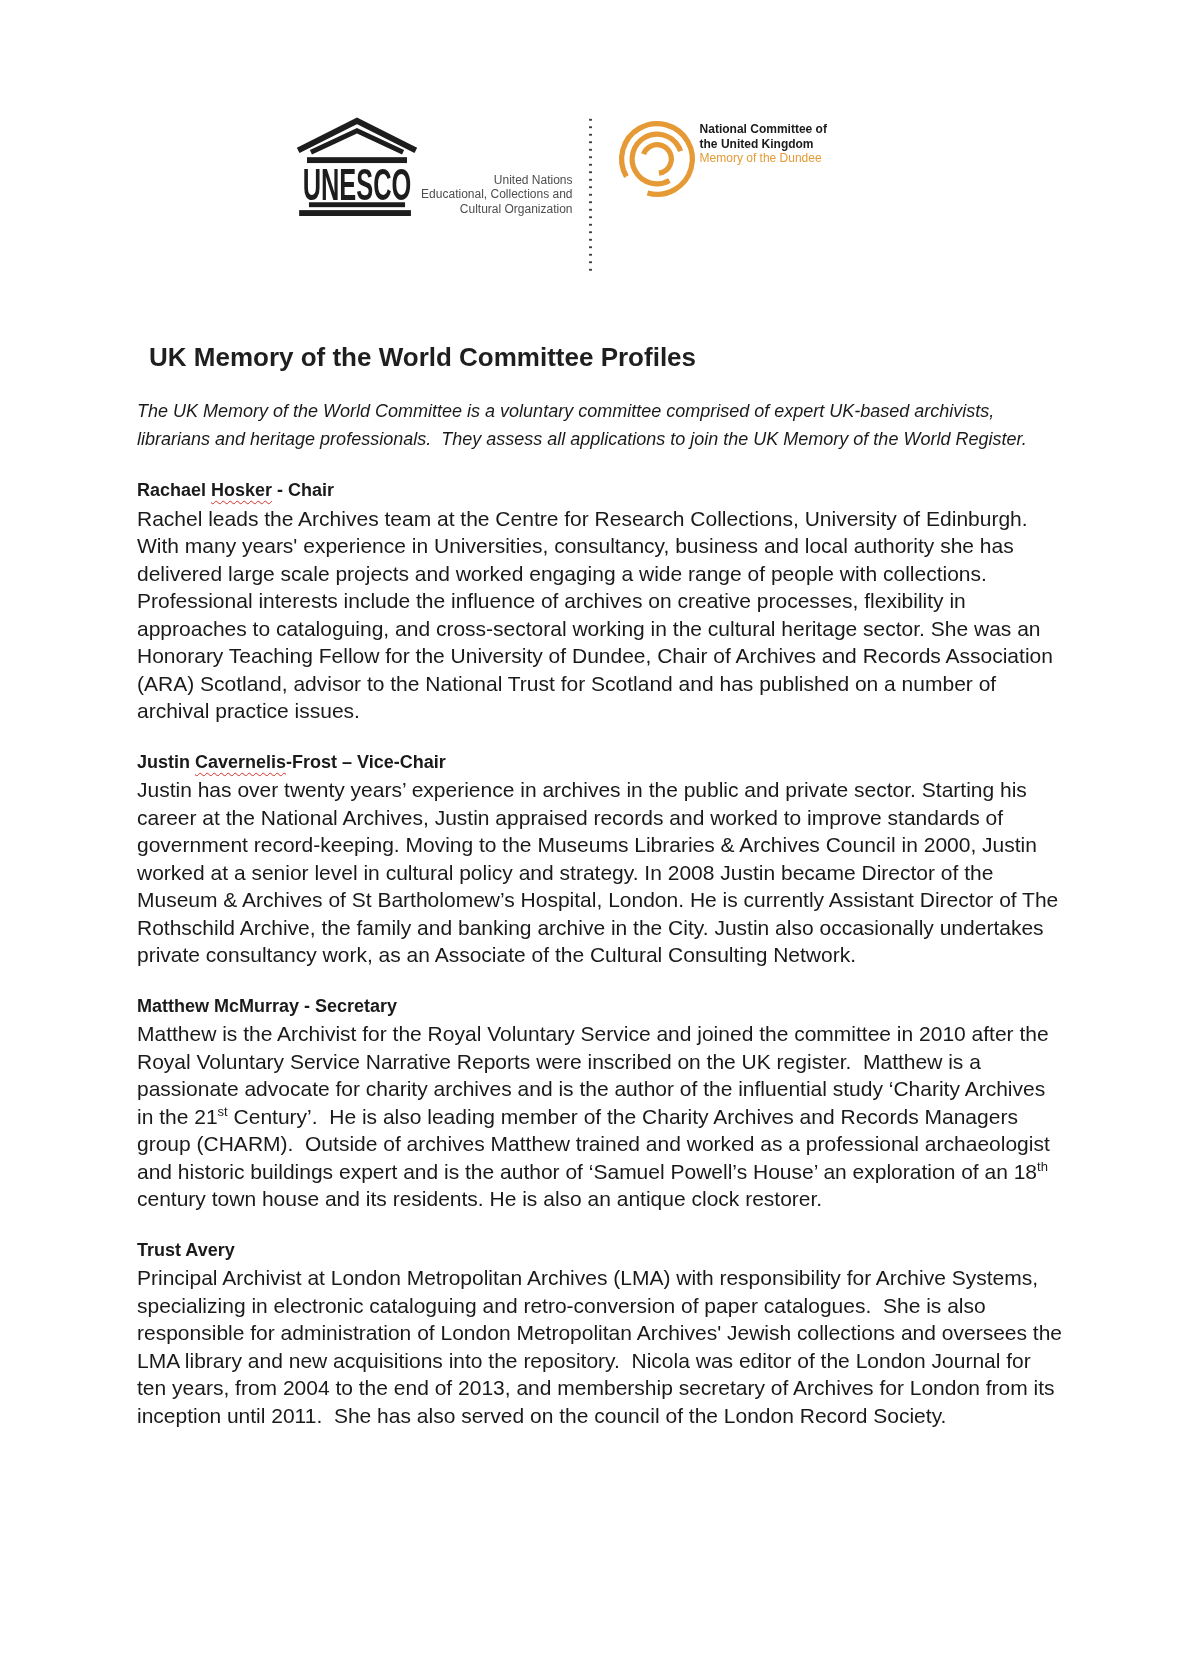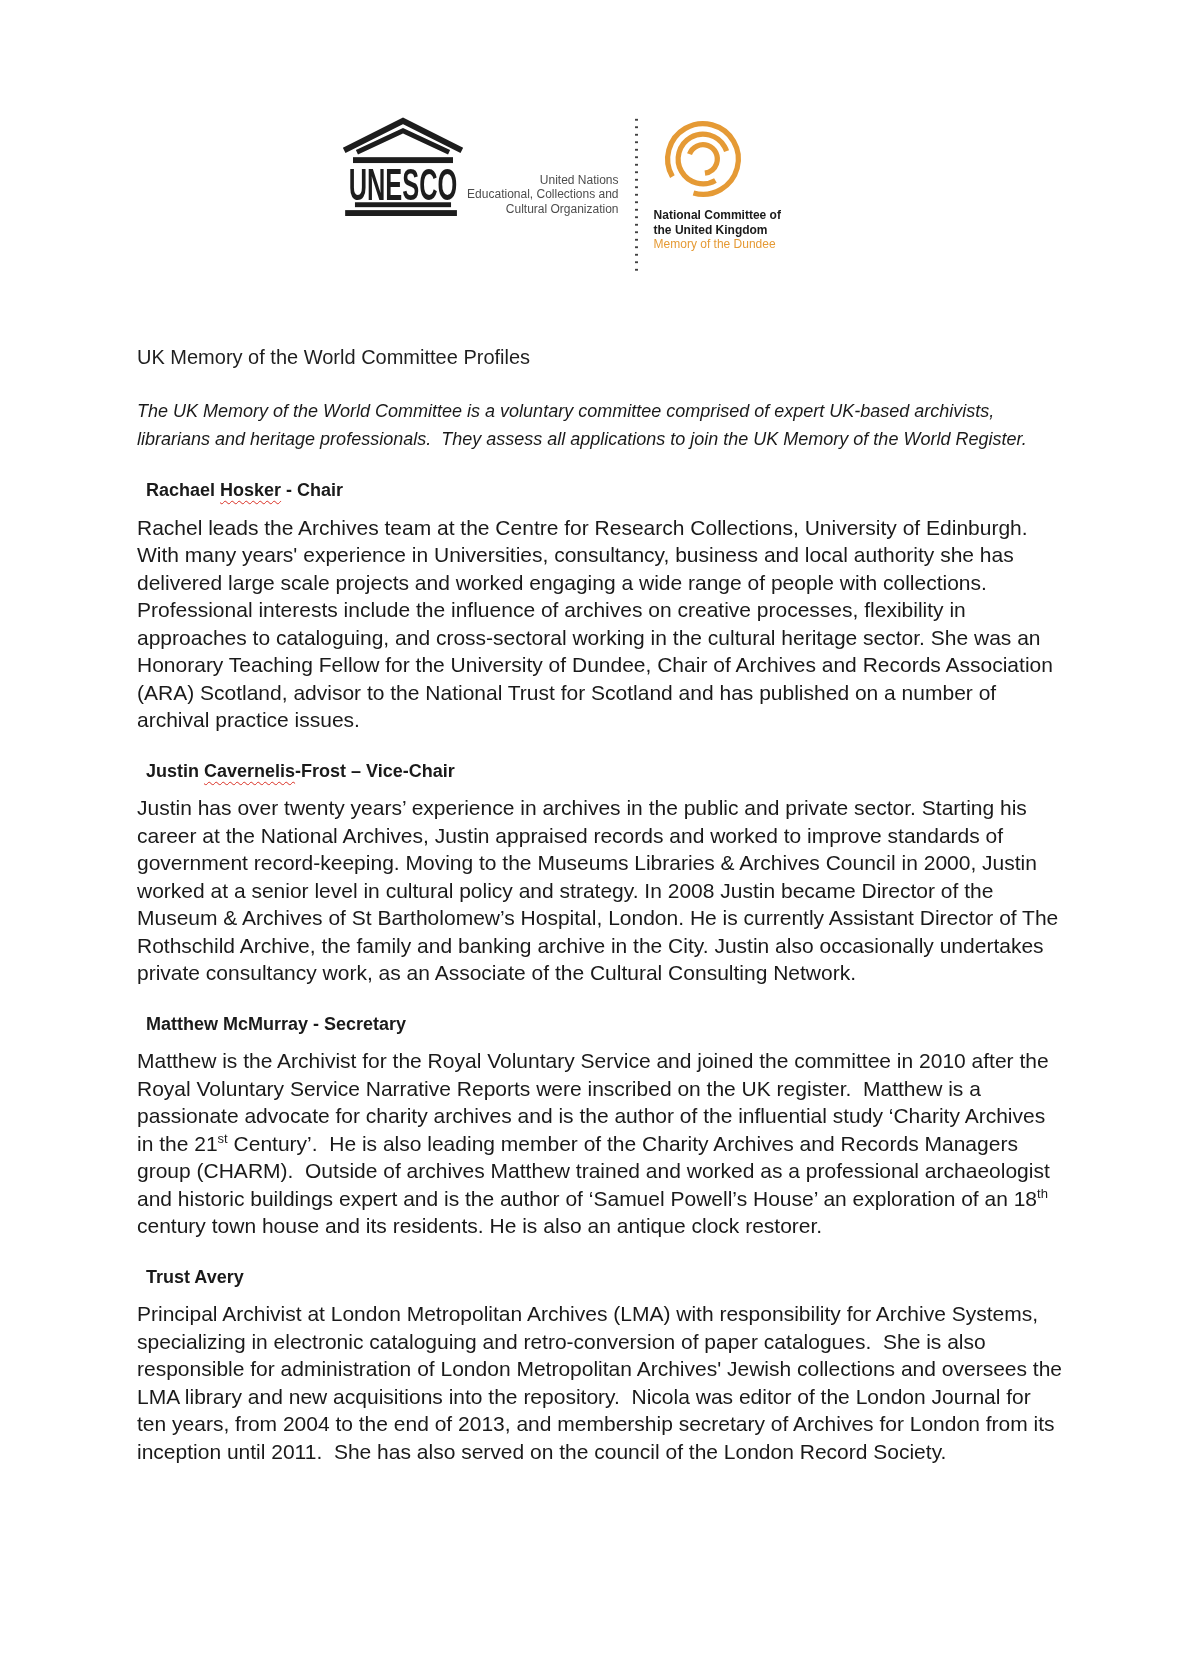--- a/index.html
+++ b/index.html
@@ -37,55 +37,55 @@
   .dotted-divider{
     width:3px;
     height:158px;
     background-image:radial-gradient(circle,#3f3f3f 1.1px,transparent 1.3px);
     background-size:3px 7.5px;
     background-repeat:repeat-y;
     background-position:center top;
   }
   .header-right{
     display:flex;
-    flex-direction:column;
+    flex-direction:row;
     align-items:flex-start;
     padding-left:16px;
   }
   .rings-svg{display:block;margin-left:6px;color:var(--orange,#E59A35);}
   .mow-caption{
     margin-top:6px;
     font-size:12px;
     line-height:14.5px;
   }
   .mow-bold{font-weight:bold;color:#1a1a1a;}
   .mow-orange{color:var(--orange,#E59A35);}
   
   .content{
     width:928px;
     margin-left:137px;
   }
   .doc-title{
-    margin:64px 0 0 0;
-    font-size:20px;
+    margin:64px 0 0 12px;
+    font-size:26px;
     line-height:38px;
-    font-weight:400;
+    font-weight:700;
     color:#1f1f1f;
     letter-spacing:0;
   }
   .intro{
     margin:22px 0 0 0;
     font-style:italic;
     font-size:18px;
     line-height:27.5px;
     white-space:pre-wrap;
   }
   .profile{margin-top:24px;}
   .profile h2{
-    margin:9px;
+    margin:0;
     font-size:18px;
     line-height:27.5px;
     font-weight:700;
     color:#1a1a1a;
   }
   .profile p{
     margin:0;
     font-size:21px;
     line-height:27.5px;
     white-space:pre-wrap;

